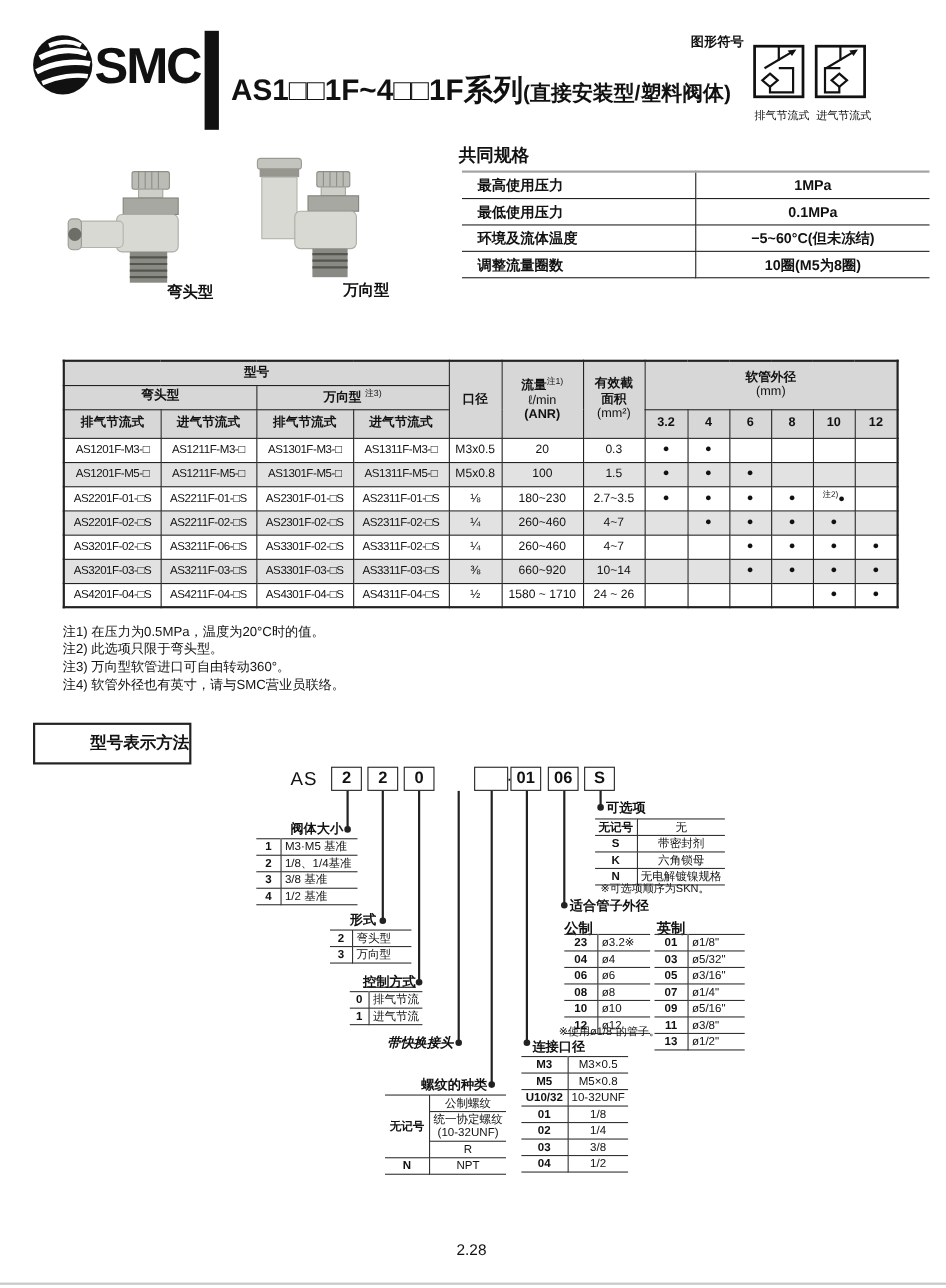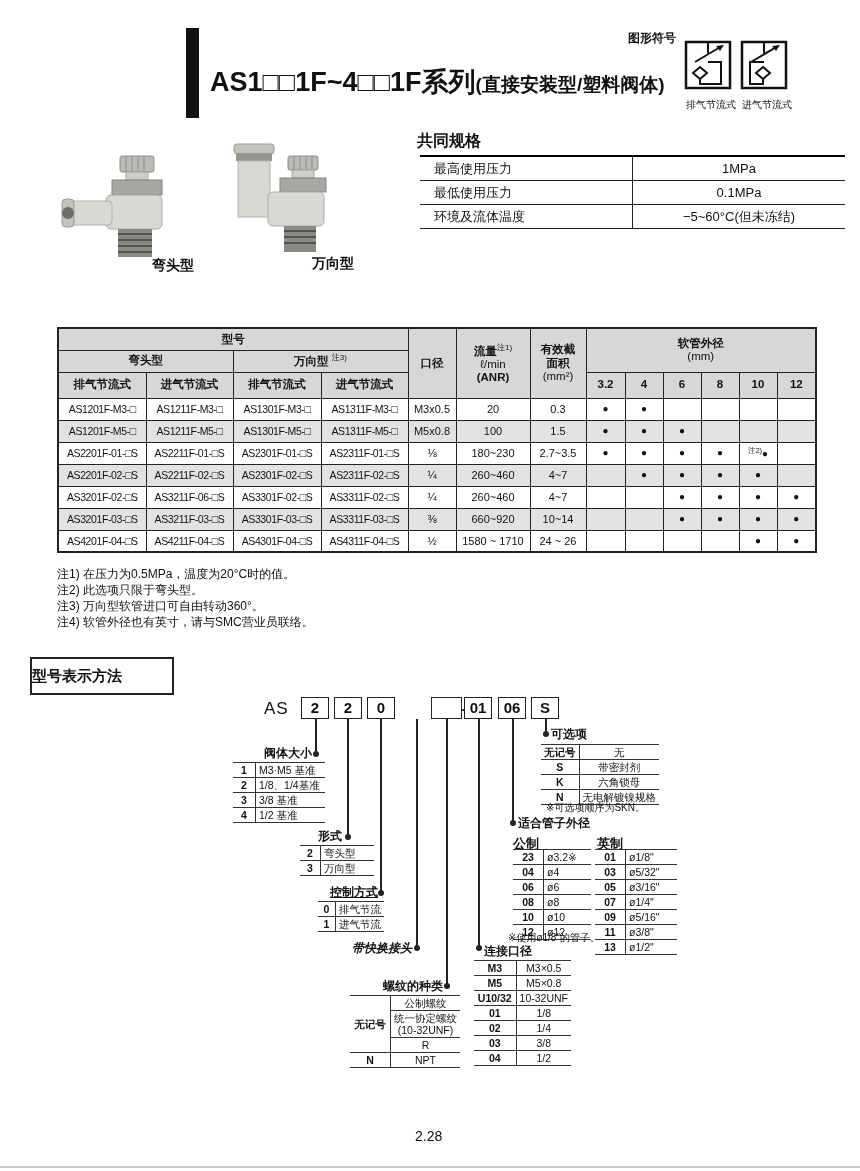--- a/index.html
+++ b/index.html
@@ -10,41 +10,41 @@
   .logo-text{font-weight:bold;font-size:46px;letter-spacing:-2px;color:#111;}
   .hbar{background:#111;}
   .t1{font-size:23px;font-weight:bold;white-space:nowrap;}
   .t2{font-size:27px;font-weight:bold;white-space:nowrap;}
   .t2p{font-size:19px;font-weight:bold;}
   .symtitle{font-size:12px;font-weight:bold;}
   .symlbl{font-size:10px;white-space:nowrap;}
   .photolbl{font-size:14px;font-weight:bold;white-space:nowrap;}
   
   .spectitle{font-size:16px;font-weight:bold;}
-  table.spec{border-collapse:collapse;border-top:2px solid #000000;width:425px;}
+  table.spec{border-collapse:collapse;border-top:2px solid #a3a3a3;width:425px;font-weight:bold;}
   table.spec td{border-bottom:1.5px solid #222;height:21px;font-size:13px;}
   table.spec td.sl{padding-left:14px;width:197px;border-right:1.5px solid #222;}
   table.spec td.sv{text-align:center;}
   
   table.main{border-collapse:collapse;table-layout:fixed;width:758px;border:2px solid #222;}
   table.main td{border:1px solid #222;text-align:center;overflow:hidden;padding:0;}
   table.main tr.h td{background:#d7d7d7;font-weight:bold;font-size:11.5px;line-height:1.15;}
   table.main tr.hr1{height:22px;} table.main tr.hr2{height:22px;} table.main tr.hr3{height:26px;}
   table.main tr.b{height:22px;}
   table.main tr.alt td{background:#e2e2e2;}
   td.model{font-size:10.5px;letter-spacing:-0.4px;}
   td.port{font-size:11px;}
   td.num{font-size:11px;}
   td.dotc{font-size:10px;line-height:1;}
   sup.sp{font-size:8px;font-weight:normal;}
   sup.dsp{font-size:7.5px;vertical-align:super;}
   
   .note{font-size:12px;line-height:15.5px;white-space:nowrap;}
   
-  .secbox{border:2px solid #222;width:140px;height:34px;line-height:34px;text-align:left;
+  .secbox{border:2px solid #222;width:140px;height:34px;line-height:34px;text-align:right;
           font-size:15px;font-weight:bold;}
   .asword{font-size:17px;letter-spacing:1px;}
   .cbox{position:absolute;border:1.5px solid #222;height:20px;width:26px;text-align:center;
         font-size:15px;font-weight:bold;line-height:20px;background:#fff;}
   .midtxt{font-size:15px;font-weight:bold;margin-left:45px;}
   .vline{position:absolute;width:1.5px;background:#222;}
   .cdot{position:absolute;width:6px;height:6px;border-radius:50%;background:#222;}
   .lbl{position:absolute;font-size:12px;font-weight:bold;white-space:nowrap;}
   .sublbl{position:absolute;font-size:13px;font-weight:bold;white-space:nowrap;}
   .dnote{position:absolute;font-size:10px;white-space:nowrap;}
@@ -54,20 +54,30 @@
   table.dt td.vl{text-align:left;}
   table.dt td.vc{text-align:center;}
   .pagenum{font-size:14px;}
   .botline{background:#c9c9c9;}
 </style>
 </head>
 <body>
 
 <div id="page">
 
+  <div class="abs" style="left:28px;top:30px;display:flex;align-items:center;">
+    <svg width="58" height="58" viewBox="0 0 56 56">
+      <circle cx="28" cy="28" r="26" fill="#111"></circle>
+      <path d="M5,34 C20,26 38,24 52,27" stroke="#fff" stroke-width="5" fill="none"></path>
+      <path d="M8,22 C22,14 38,14 49,18" stroke="#fff" stroke-width="5" fill="none"></path>
+      <path d="M16,11 C26,7 36,7 44,11" stroke="#fff" stroke-width="4" fill="none"></path>
+      <path d="M10,44 C24,38 40,36 50,38" stroke="#fff" stroke-width="4" fill="none"></path>
+    </svg>
+    <span class="logo-text">SMC</span>
+  </div>
   <div class="abs hbar" style="left:186px;top:28px;width:13px;height:90px;"></div>
   <div class="abs" style="left:210px;top:64px;white-space:nowrap;">
     <span class="t2">AS1□□1F~4□□1F系列</span><span class="t2p">(直接安装型/塑料阀体)</span>
   </div>
 
   <div class="abs symtitle" style="left:628px;top:30px;">图形符号</div>
   <svg class="abs" style="left:684px;top:40px;" width="48" height="52" viewBox="0 0 48 52">
     <rect x="2" y="2" width="44" height="46" fill="none" stroke="#111" stroke-width="2.5"></rect>
     <line x1="24" y1="2" x2="24" y2="15" stroke="#111" stroke-width="2"></line>
     <line x1="11" y1="22" x2="38" y2="6" stroke="#111" stroke-width="2"></line>
@@ -133,20 +143,24 @@
       <td class="sv">1MPa</td>
         </tr>
     <tr>
       <td class="sl">最低使用压力</td>
       <td class="sv">0.1MPa</td>
         </tr>
     <tr>
       <td class="sl">环境及流体温度</td>
       <td class="sv">−5~60°C(但未冻结)</td>
         </tr>
+    <tr>
+      <td class="sl">调整流量圈数</td>
+      <td class="sv">10圈(M5为8圈)</td>
+        </tr>
   </tbody>
     </table>
 
   <table class="main abs" style="left:57px;top:327px;">
     <colgroup>
       <col style="width:88px">
         <col style="width:87px">
         <col style="width:88px">
         <col style="width:87px">
       <col style="width:48px">

